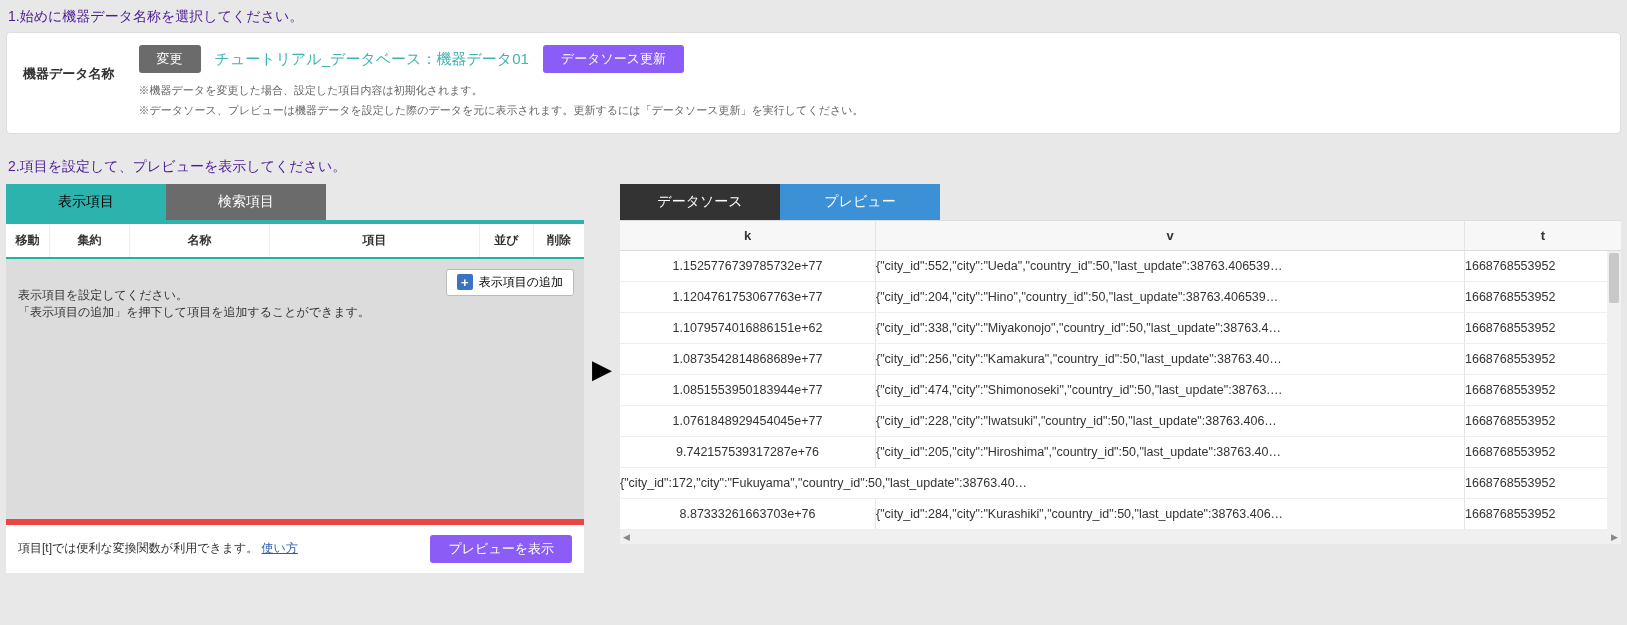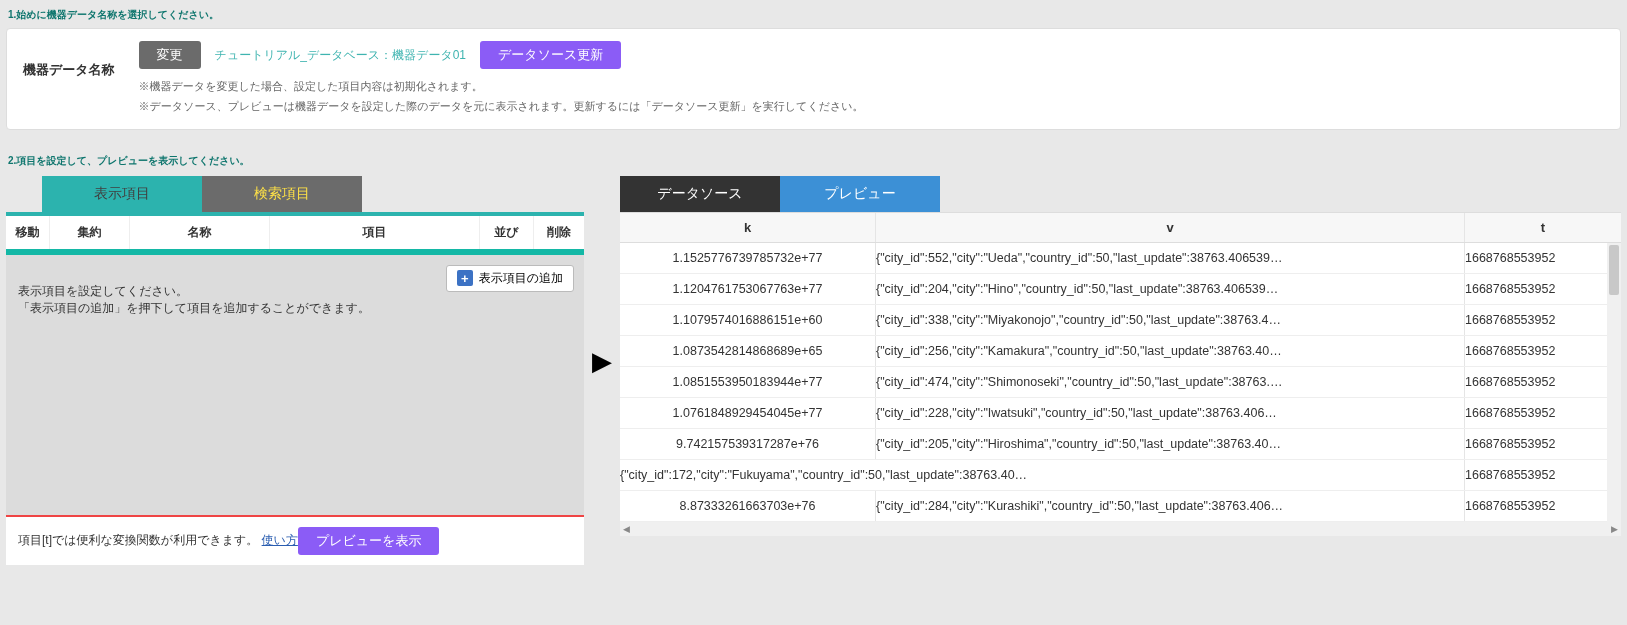--- a/index.html
+++ b/index.html
@@ -4,62 +4,62 @@
 <style>
   * { box-sizing: border-box; margin: 0; padding: 0; }
   body {
     font-family: "Meiryo", "Hiragino Kaku Gothic Pro", sans-serif;
     font-size: 13px;
     color: #333;
     background: #e8e8e8;
     width: 1627px;
     padding: 8px 6px;
   }
-  .step-title { font-size: 10px; color: #0f766e; margin: 0 0 6px 2px; font-weight: bold; }
+  .step-title { font-size: 14px; color: #4c1d95; margin: 0 0 6px 2px; }
   .panel-white {
     background: #fff;
     border: 1px solid #ddd;
     border-radius: 4px;
     padding: 12px 16px;
     display: flex;
     align-items: flex-start;
     gap: 24px;
   }
   .panel-label { font-weight: bold; font-size: 13px; color: #333; padding-top: 20px; min-width: 90px; }
   .panel-body { flex: 1; }
   .row1 { display: flex; align-items: center; gap: 14px; margin-bottom: 8px; }
   .btn { border: none; border-radius: 3px; padding: 5px 18px; font-size: 13px; cursor: pointer; color: #fff; }
   .btn-gray { background: #6b6b6b; }
   .btn-blue { background: #8b5cf6; }
-  .ds-name { color: #3fb4b0; font-size: 12px; }
+  .ds-name { color: #3fb4b0; font-size: 15px; }
   .note { font-size: 11px; color: #666; line-height: 1.8; }
   .section2 { margin-top: 24px; }
   .row-flex { display: flex; align-items: flex-start; gap: 6px; margin-top: 8px; }
   .left-col { width: 578px; }
   .right-col { flex: 1; min-width: 0; }
   .arrow-col { width: 24px; padding-top: 170px; text-align: center; }
   .arrow { font-size: 26px; color: #000; }
   .tabs { display: flex; }
   .tab {
     padding: 9px 0;
     width: 160px;
     text-align: center;
     font-size: 14px;
     cursor: pointer;
     border: none;
   }
-  .tab-active-teal { background: #2cb3ae; color: #404040; margin-left: 36px; }
-  .tab-inactive-gray { background: #6b6b6b; color: #fde047; }
+  .tab-active-teal { background: #2cb3ae; color: #000000; }
+  .tab-inactive-gray { background: #6b6b6b; color: #ffffff; }
   .tab-active-dark { background: #333; color: #fff; }
   .tab-inactive-blue { background: #3c90d6; color: #fff; }
   .teal-bar { height: 4px; background: #2cb3ae; }
   .grid-head {
     display: flex;
     background: #fff;
-    border-bottom: 6px solid #14b8a6;
+    border-bottom: 2px solid #14b8a6;
     font-size: 12px;
     font-weight: bold;
     color: #333;
   }
   .grid-head > div { padding: 8px 4px; text-align: center; border-right: 1px solid #eee; }
   .gh-move { width: 44px; }
   .gh-agg { width: 80px; }
   .gh-name { width: 140px; }
   .gh-item { flex: 1; }
   .gh-sort { width: 54px; }
@@ -83,23 +83,23 @@
     cursor: pointer;
     display: flex; align-items: center; gap: 6px;
   }
   .plus-icon {
     display: inline-flex; width: 16px; height: 16px;
     background: #3c72c4; color: #fff; border-radius: 2px;
     align-items: center; justify-content: center; font-weight: bold; font-size: 13px;
   }
   .footer-bar {
     background: #fff;
-    border-top: 2px solid #ef4444;
+    border-top: 6px solid #ef4444;
     padding: 10px 12px;
-    display: flex; align-items: center; 
+    display: flex; align-items: center; justify-content: space-between;
     font-size: 12px;
   }
   .footer-bar a { color: #2a5db0; text-decoration: underline; cursor: pointer; }
   .right-wrap { background: #fff; }
   .data-head {
     display: flex; background: #f7f7f7; border-top: 1px solid #ddd; border-bottom: 1px solid #ddd;
     font-weight: bold; font-size: 13px; color: #333;
   }
   .data-head > div { padding: 7px 8px; text-align: center; }
   .col-k { width: 256px; border-right: 1px solid #e5e5e5; }
@@ -193,26 +193,26 @@
               <div class="col-k">1.1525776739785732e+77</div>
               <div class="col-v">{"city_id":552,"city":"Ueda","country_id":50,"last_update":38763.406539…</div>
               <div class="col-t">1668768553952</div>
             </div>
             <div class="data-row">
               <div class="col-k">1.1204761753067763e+77</div>
               <div class="col-v">{"city_id":204,"city":"Hino","country_id":50,"last_update":38763.406539…</div>
               <div class="col-t">1668768553952</div>
             </div>
             <div class="data-row">
-              <div class="col-k">1.1079574016886151e+60</div>
+              <div class="col-k">1.1079574016886151e+62</div>
               <div class="col-v">{"city_id":338,"city":"Miyakonojo","country_id":50,"last_update":38763.4…</div>
               <div class="col-t">1668768553952</div>
             </div>
             <div class="data-row">
-              <div class="col-k">1.0873542814868689e+65</div>
+              <div class="col-k">1.0873542814868689e+77</div>
               <div class="col-v">{"city_id":256,"city":"Kamakura","country_id":50,"last_update":38763.40…</div>
               <div class="col-t">1668768553952</div>
             </div>
             <div class="data-row">
               <div class="col-k">1.0851553950183944e+77</div>
               <div class="col-v">{"city_id":474,"city":"Shimonoseki","country_id":50,"last_update":38763.…</div>
               <div class="col-t">1668768553952</div>
             </div>
             <div class="data-row">
               <div class="col-k">1.0761848929454045e+77</div>

